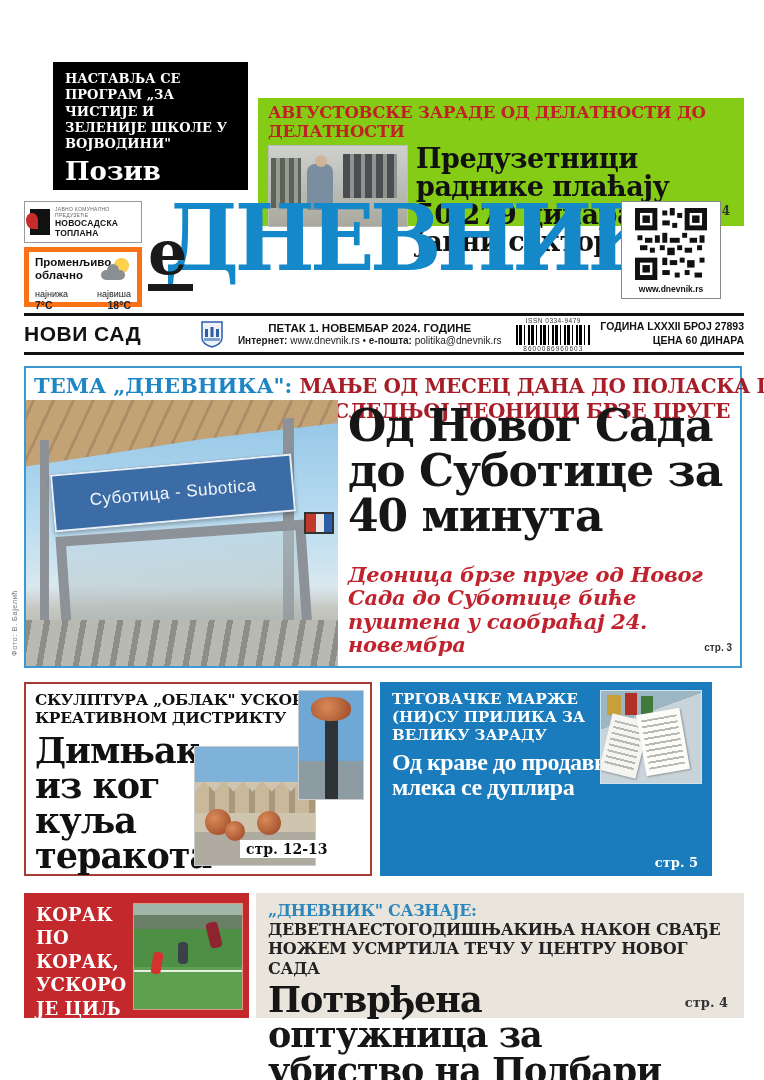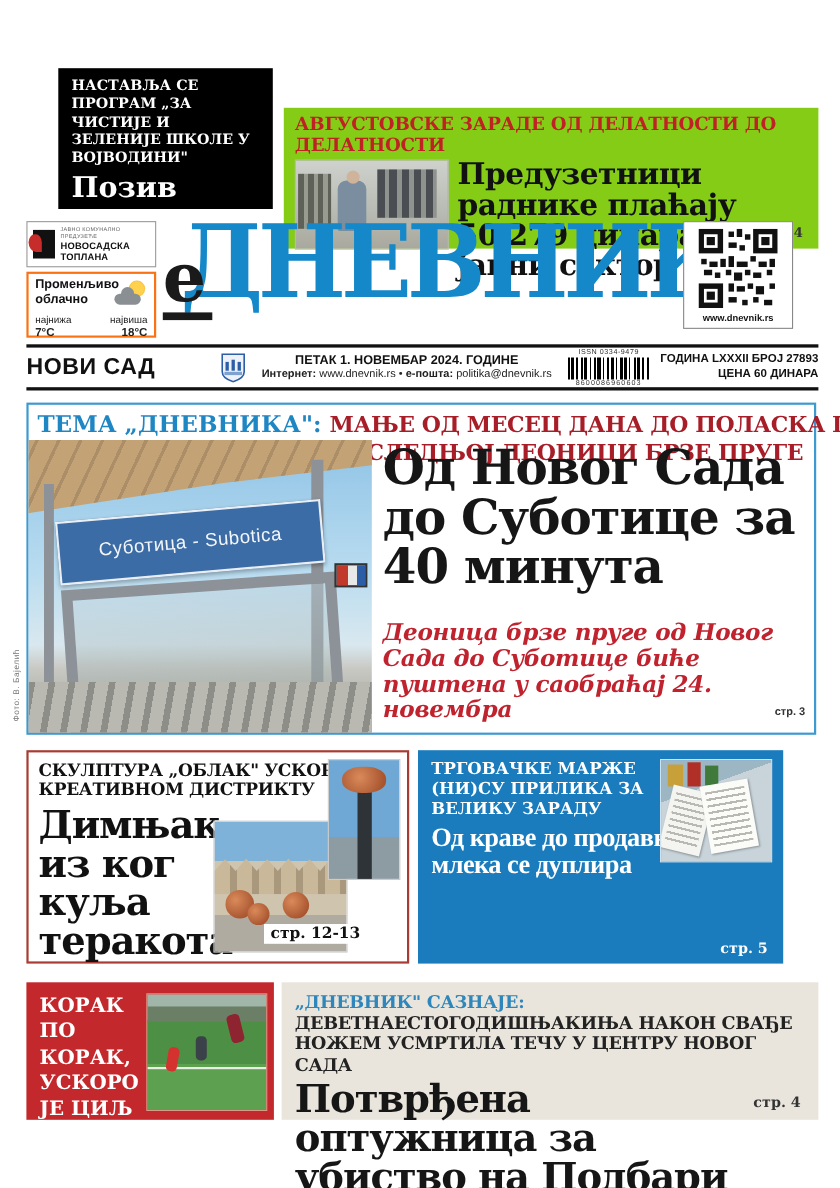--- a/index.html
+++ b/index.html
@@ -31,21 +31,21 @@
                 position:absolute;right:14px;bottom:8px;}
 
   
   .ad-toplana{position:absolute;left:24px;top:201px;width:118px;height:40px;border:1px solid #999;
               background:#fff;display:flex;align-items:center;padding:20px 5px;box-sizing:border-box;}
   .toplana-mark{width:20px;height:26px;background:#111;position:relative;flex:0 0 auto;margin-right:5px;}
   .toplana-mark:before{content:"";position:absolute;left:-4px;top:4px;width:12px;height:16px;background:#c62c2a;border-radius:50% 50% 0 60%;}
   .ad-toplana .t1{font-size:5px;color:#666;letter-spacing:0.3px;}
   .ad-toplana .t2{font-size:8.5px;font-weight:bold;color:#111;letter-spacing:0.2px;}
 
-  .weather{position:absolute;left:24px;top:247px;width:118px;height:60px;border:2px solid #f97316;
+  .weather{position:absolute;left:24px;top:247px;width:118px;height:60px;border:5px solid #f97316;
            background:#fff;padding:4px 6px;box-sizing:border-box;}
   .weather .cond{font-size:11.5px;font-weight:bold;line-height:1.1;width:80px;}
   .wicon{position:absolute;right:6px;top:6px;width:30px;height:22px;}
   .wicon .sun{position:absolute;right:2px;top:0;width:15px;height:15px;border-radius:50%;
               background:radial-gradient(circle,#ffd24d 0 55%,#f89b2d 100%);}
   .wicon .cloud{position:absolute;left:0;bottom:0;width:24px;height:10px;border-radius:8px;background:#8a8f94;}
   .wicon .cloud:before{content:"";position:absolute;left:6px;top:-6px;width:12px;height:12px;border-radius:50%;background:#8a8f94;}
   .weather .minmax{display:flex;justify-content:space-between;margin-top:8px;font-size:9px;color:#222;}
   .weather .minmax b{display:block;font-size:10.5px;}
 

